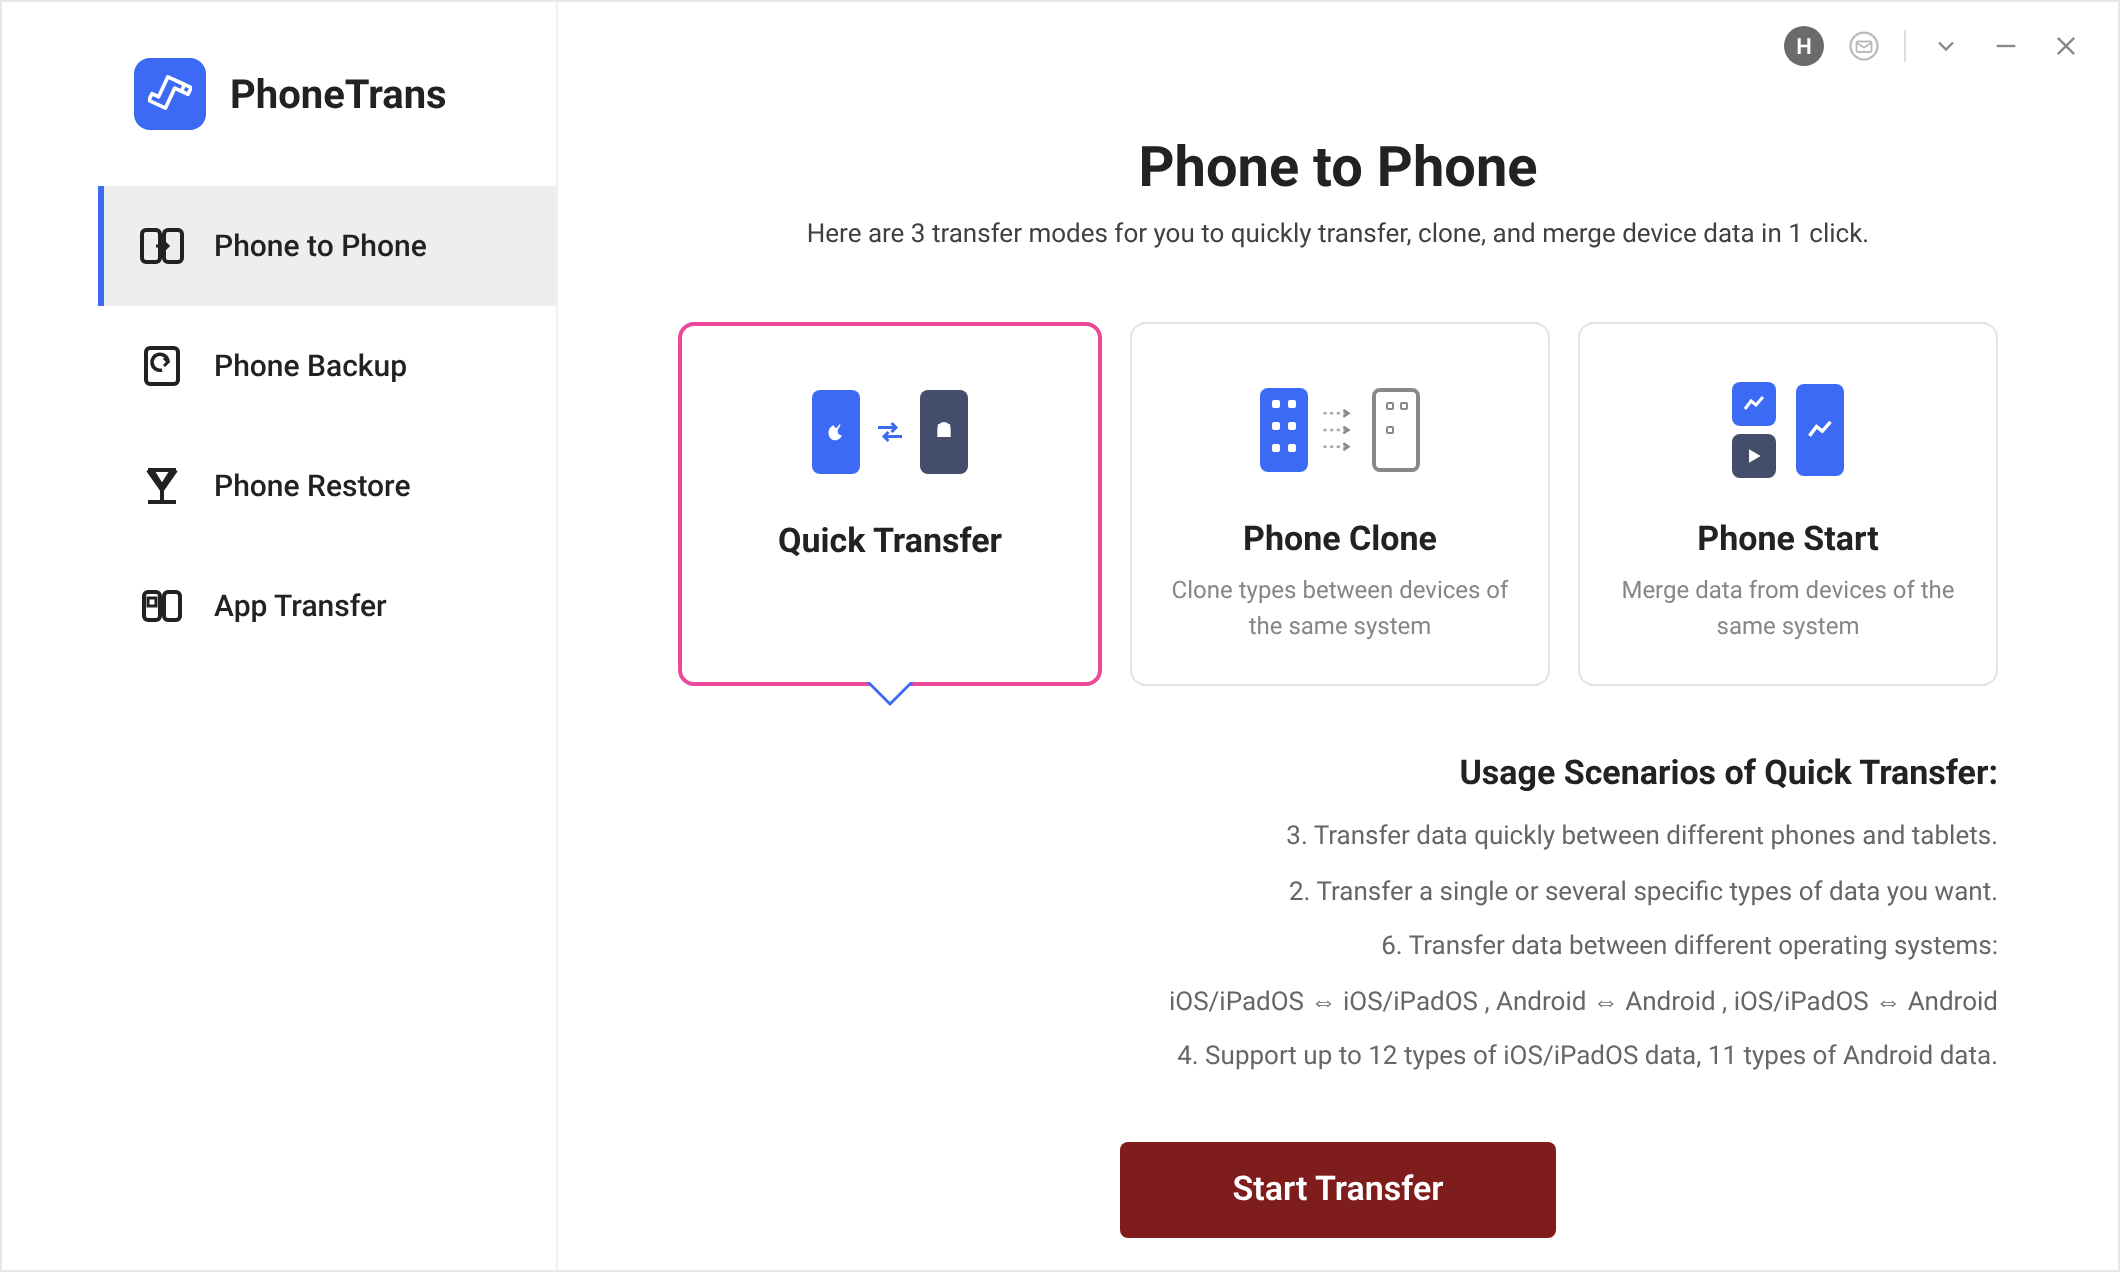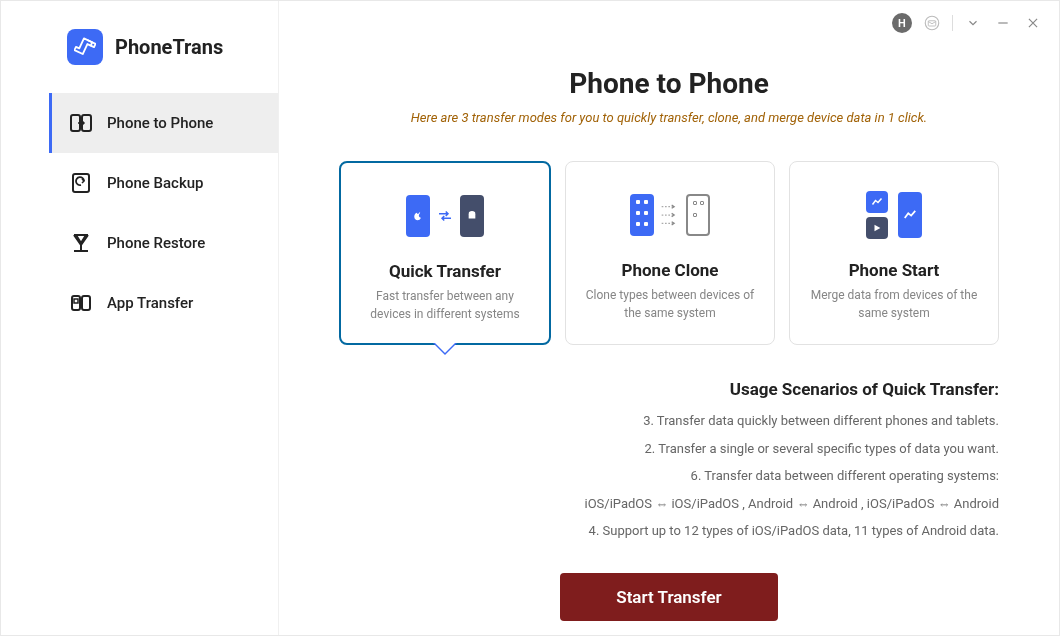--- a/index.html
+++ b/index.html
@@ -15,25 +15,25 @@
     .nav-icon { width: 24px; height: 24px; display: flex; align-items: center; justify-content: center; }
 
     
     .titlebar { position: absolute; top: 12px; right: 16px; display: flex; align-items: center; gap: 10px; }
     .tb-icon { width: 20px; height: 20px; display: flex; align-items: center; justify-content: center; color: #999; cursor: pointer; }
     .avatar { width: 20px; height: 20px; border-radius: 50%; background: #6b6b6b; color: #fff; font-size: 11px; display: flex; align-items: center; justify-content: center; font-weight: 600; }
 
     
     .main { flex: 1; height: 100%; position: relative; padding: 0 60px; display: flex; flex-direction: column; align-items: center; overflow: hidden; }
     .page-title { font-size: 28px; font-weight: 700; color: #222; margin-top: 66px; }
-    .page-subtitle { font-size: 13px; color: #a16207; margin-top: 10px; font-style: italic; }
+    .page-subtitle { font-size: 13px; color: #404040; margin-top: 10px; }
 
     .cards { display: flex; gap: 14px; margin-top: 36px; width: 100%; justify-content: center; }
     .card { flex: 1; max-width: 232px; border: 1px solid #e2e2e2; border-radius: 8px; padding: 24px 16px 20px; display: flex; flex-direction: column; align-items: center; text-align: center; cursor: pointer; position: relative; }
-    .card.selected { border: 2px solid #0369a1; }
+    .card.selected { border: 2px solid #ec4899; }
     .card.selected::after { content: ""; position: absolute; bottom: -10px; left: 50%; transform: translateX(-50%); width: 0; height: 0; border-left: 10px solid transparent; border-right: 10px solid transparent; border-top: 10px solid #fff; filter: drop-shadow(0 1px 0 #3d6af5); }
     .card.selected::before { content: ""; position: absolute; bottom: -12px; left: 50%; transform: translateX(-50%); width: 0; height: 0; border-left: 12px solid transparent; border-right: 12px solid transparent; border-top: 12px solid #3d6af5; }
     .card-icon { height: 58px; display: flex; align-items: center; justify-content: center; margin-bottom: 16px; }
     .card-title { font-size: 17px; font-weight: 700; color: #222; margin-bottom: 6px; }
     .card-desc { font-size: 12px; color: #868686; line-height: 1.5; }
 
     .scenarios { width: 100%; margin-top: 34px; padding-left: 28px; text-align: right; }
     .scenarios-title { font-size: 17px; font-weight: 700; color: #222; margin-bottom: 12px; }
     .scenario-line { font-size: 13px; color: #666; margin-bottom: 8px; line-height: 1.5; }
     .scenario-indent { padding-left: 28px; }
@@ -154,21 +154,20 @@
           <div class="phone-block" style="background:#444e6b;display:flex;align-items:center;justify-content:center">
             <svg width="10" height="12" viewBox="0 0 24 24" fill="#fff">
                 <circle cx="6" cy="4" r="1.5"></circle>
                 <circle cx="18" cy="4" r="1.5"></circle>
                 <path d="M4 8a8 8 0 0116 0v10H4z"></path>
               </svg>
           </div>
         </div>
       </div>
       <div class="card-title">Quick Transfer</div>
-      <div class="card-desc">Fast transfer between any devices in different systems</div>
     </div>
 
     <div class="card">
       <div class="card-icon">
         <div style="display:flex;align-items:center;gap:6px">
           <div class="phone-block blue-fill" style="display:grid;grid-template-columns:1fr 1fr;gap:3px;padding:6px">
             <div class="grid-dot"></div>
               <div class="grid-dot"></div>
               <div class="grid-dot"></div>
               <div class="grid-dot"></div>

